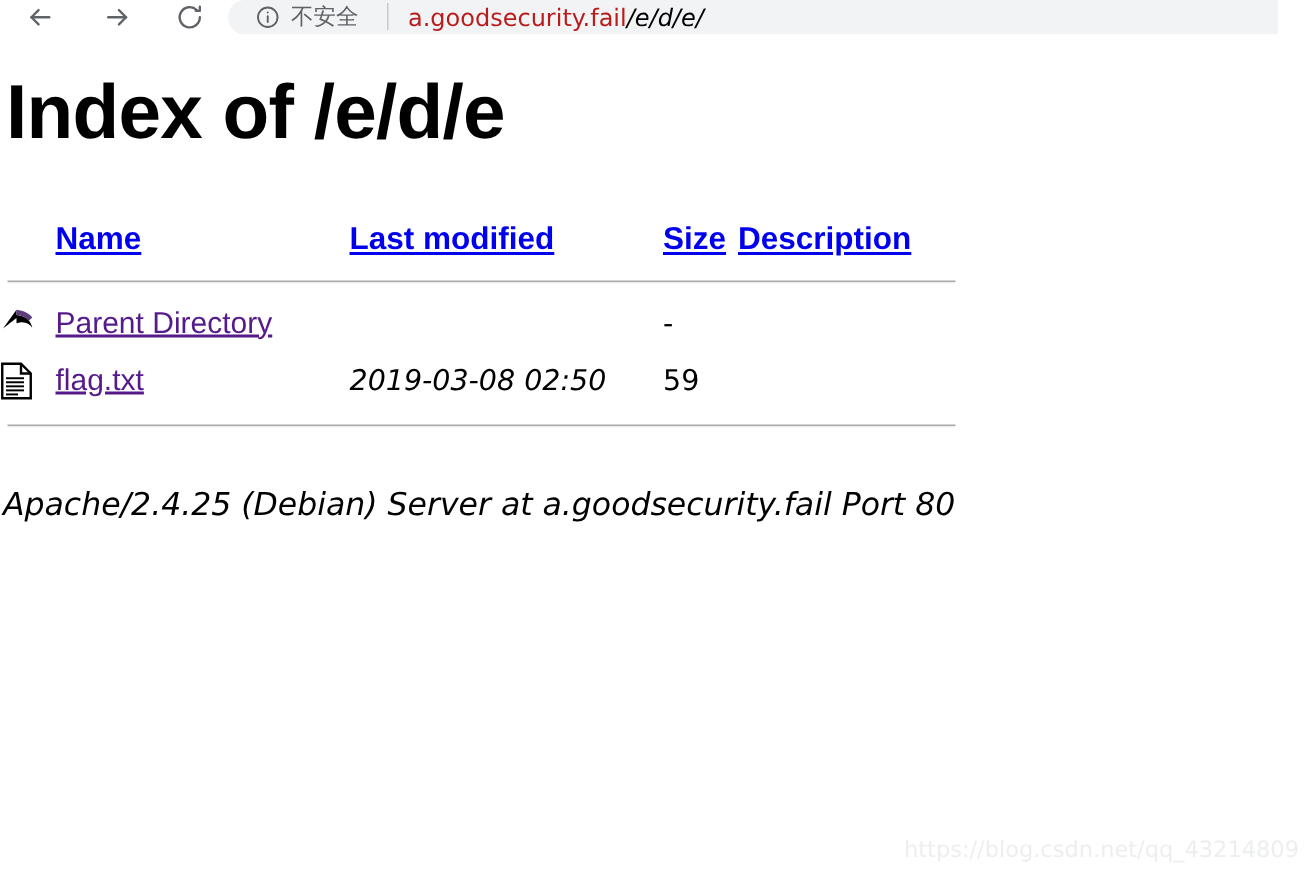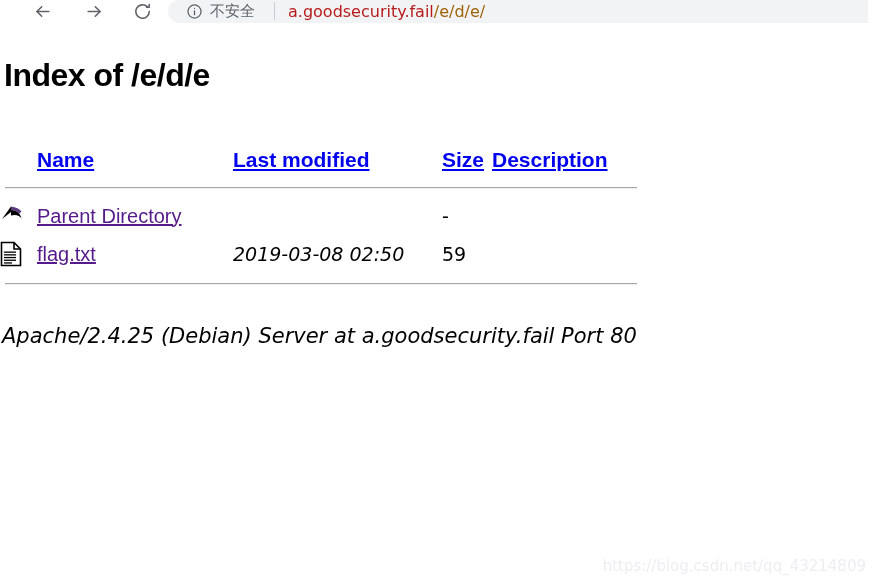--- a/index.html
+++ b/index.html
@@ -11,21 +11,21 @@
     height: 583px;
     background: #ffffff;
     font-family: "Liberation Sans", sans-serif;
     overflow: hidden;
     position: relative;
   }
 
   
   #browser-chrome {
     position: absolute;
-    left: 16px;
+    left: 0;
     top: 0;
     width: 852px;
     height: 23px;
     background: #ffffff;
     overflow: hidden;
   }
   .nav-btn {
     position: absolute;
     top: 0;
     width: 28px;
@@ -78,38 +78,38 @@
   #url-text {
     position: absolute;
     left: 120px;
     top: 0px;
     font-size: 16px;
     line-height: 23px;
     white-space: nowrap;
     font-family: "DejaVu Sans", sans-serif;
   }
   #url-host { color: #b91c1c; }
-  #url-path { color: #a16207; }
+  #url-path { color: #000000; font-style: italic; }
 
   
   #page-content {
     position: absolute;
     left: 0;
     top: 23px;
     width: 876px;
     height: 560px;
     background: #ffffff;
   }
 
   #page-title {
     position: absolute;
     left: 4px;
     top: 24px;
     margin: 0;
-    font-size: 32px;
+    font-size: 51px;
     font-weight: bold;
     line-height: 56px;
     color: #000000;
     white-space: nowrap;
     letter-spacing: -0.5px;
   }
 
   #directory-listing {
     position: absolute;
     left: 0;

